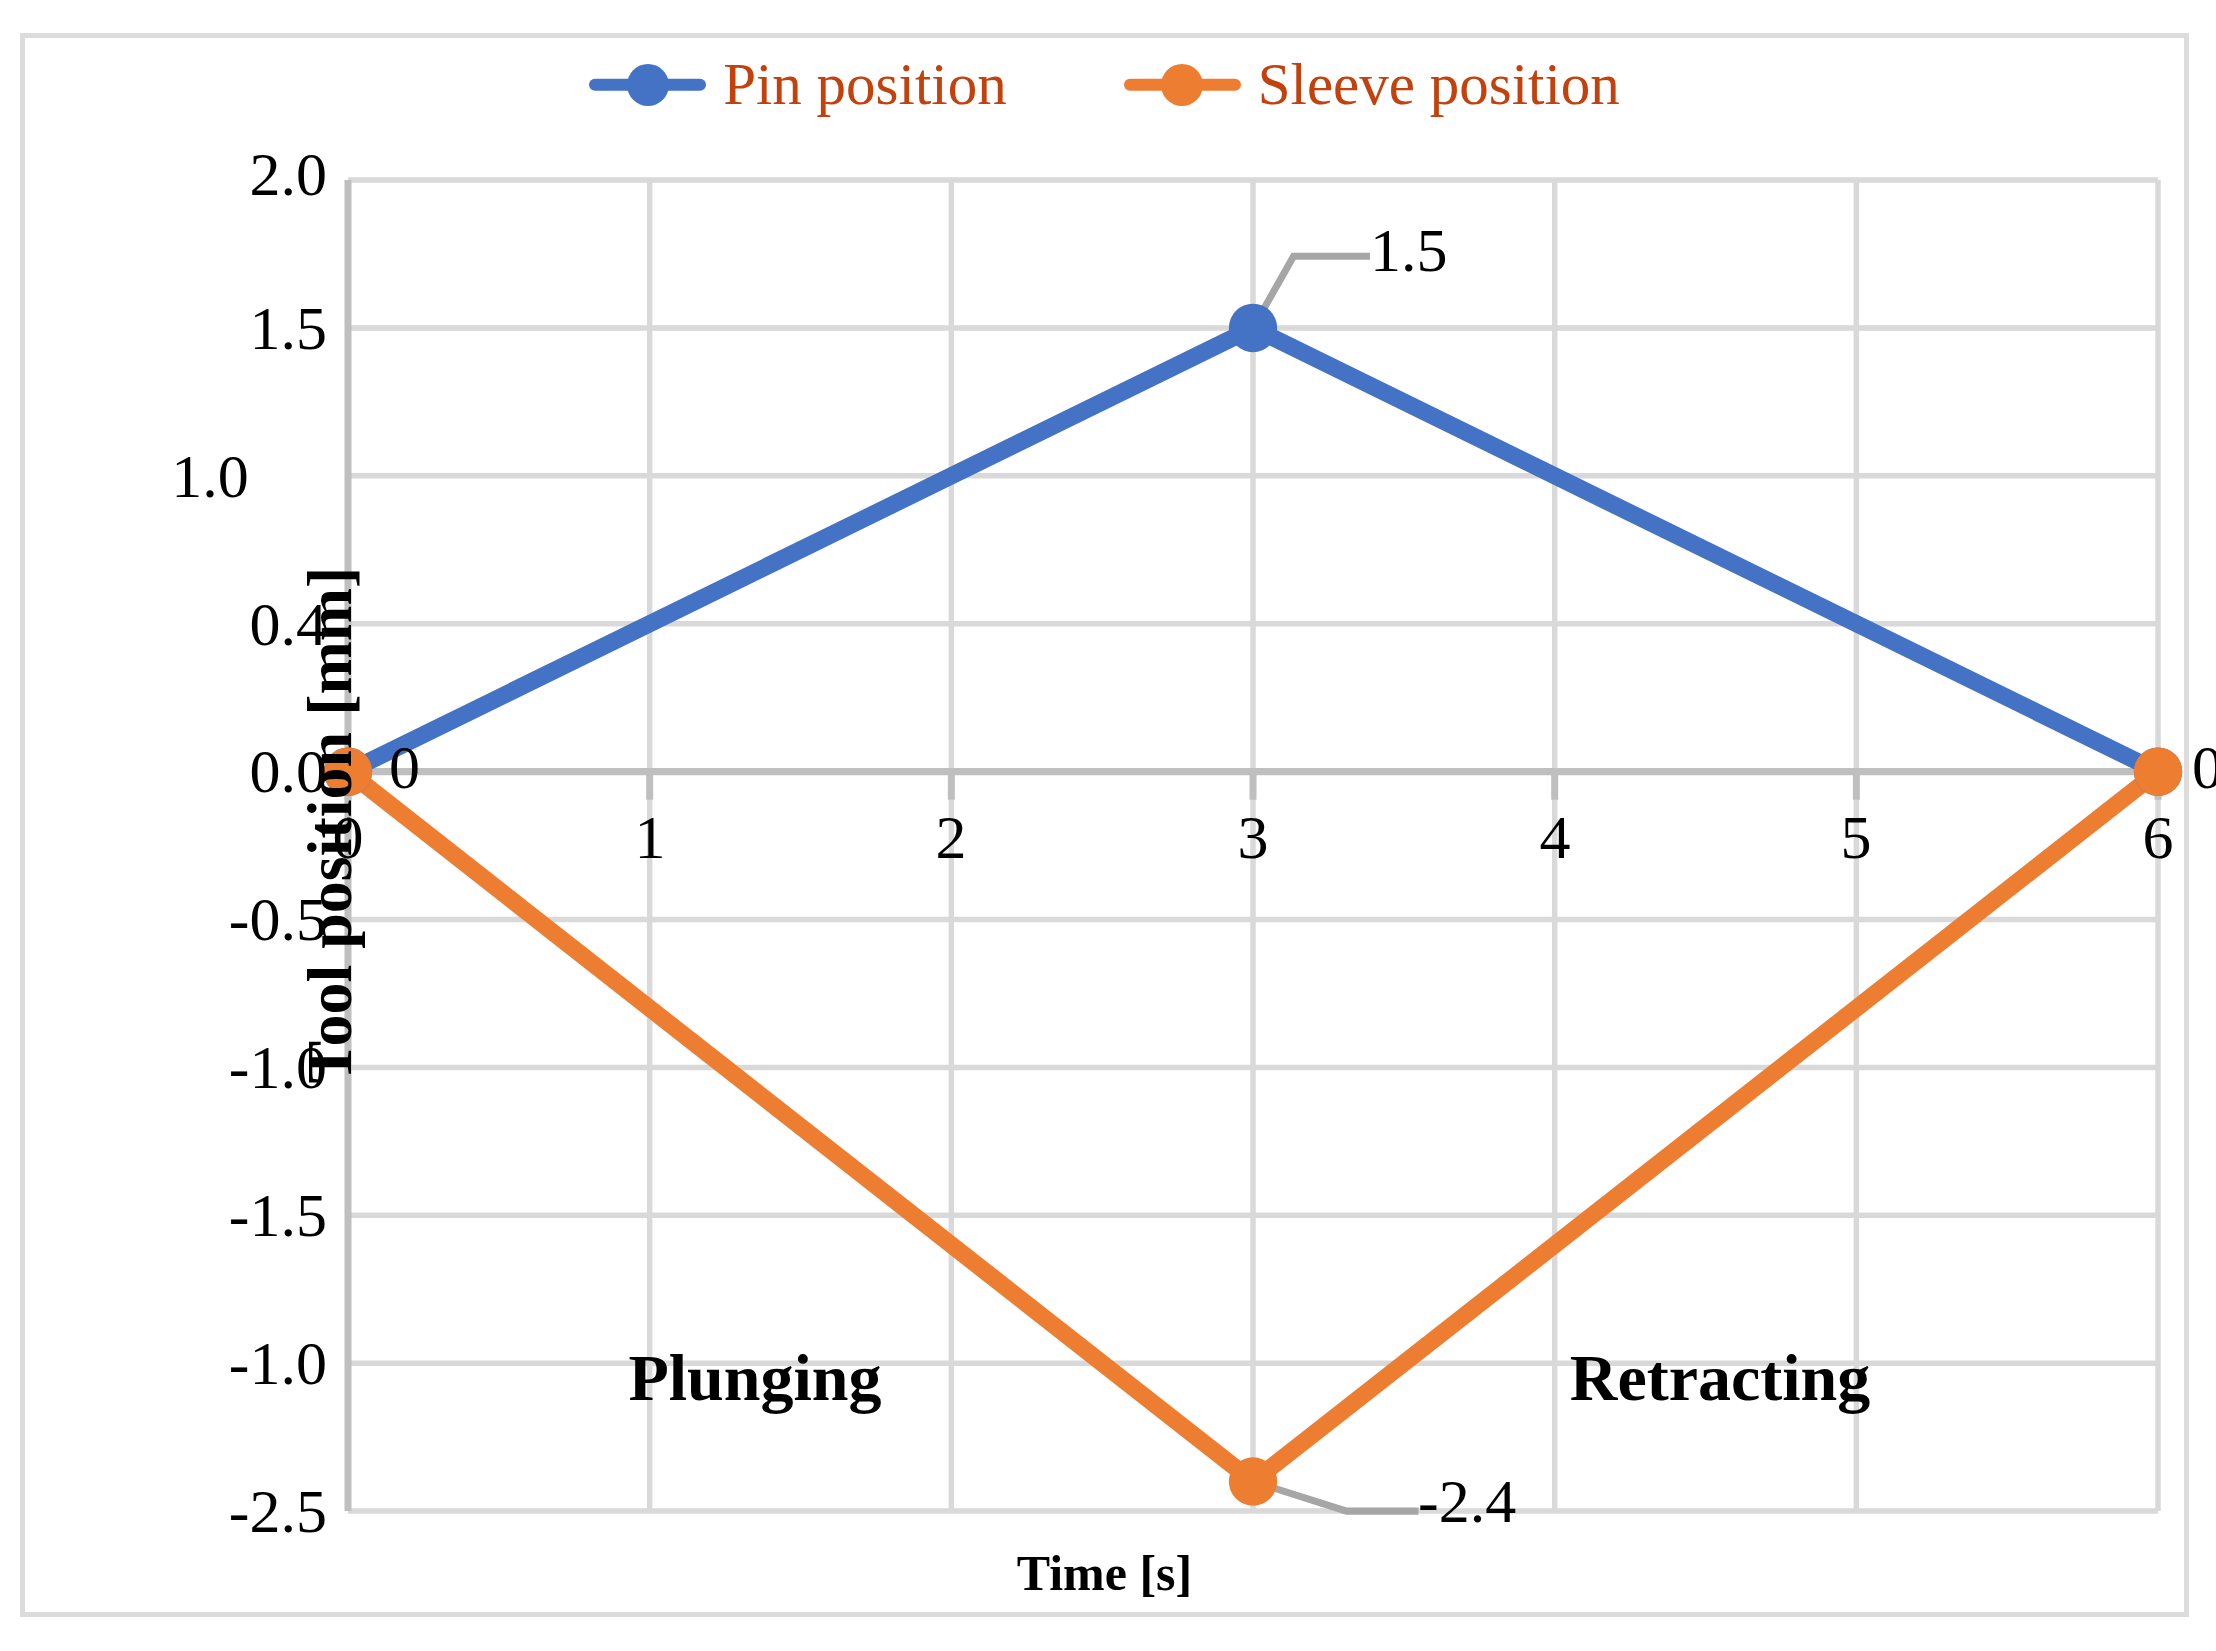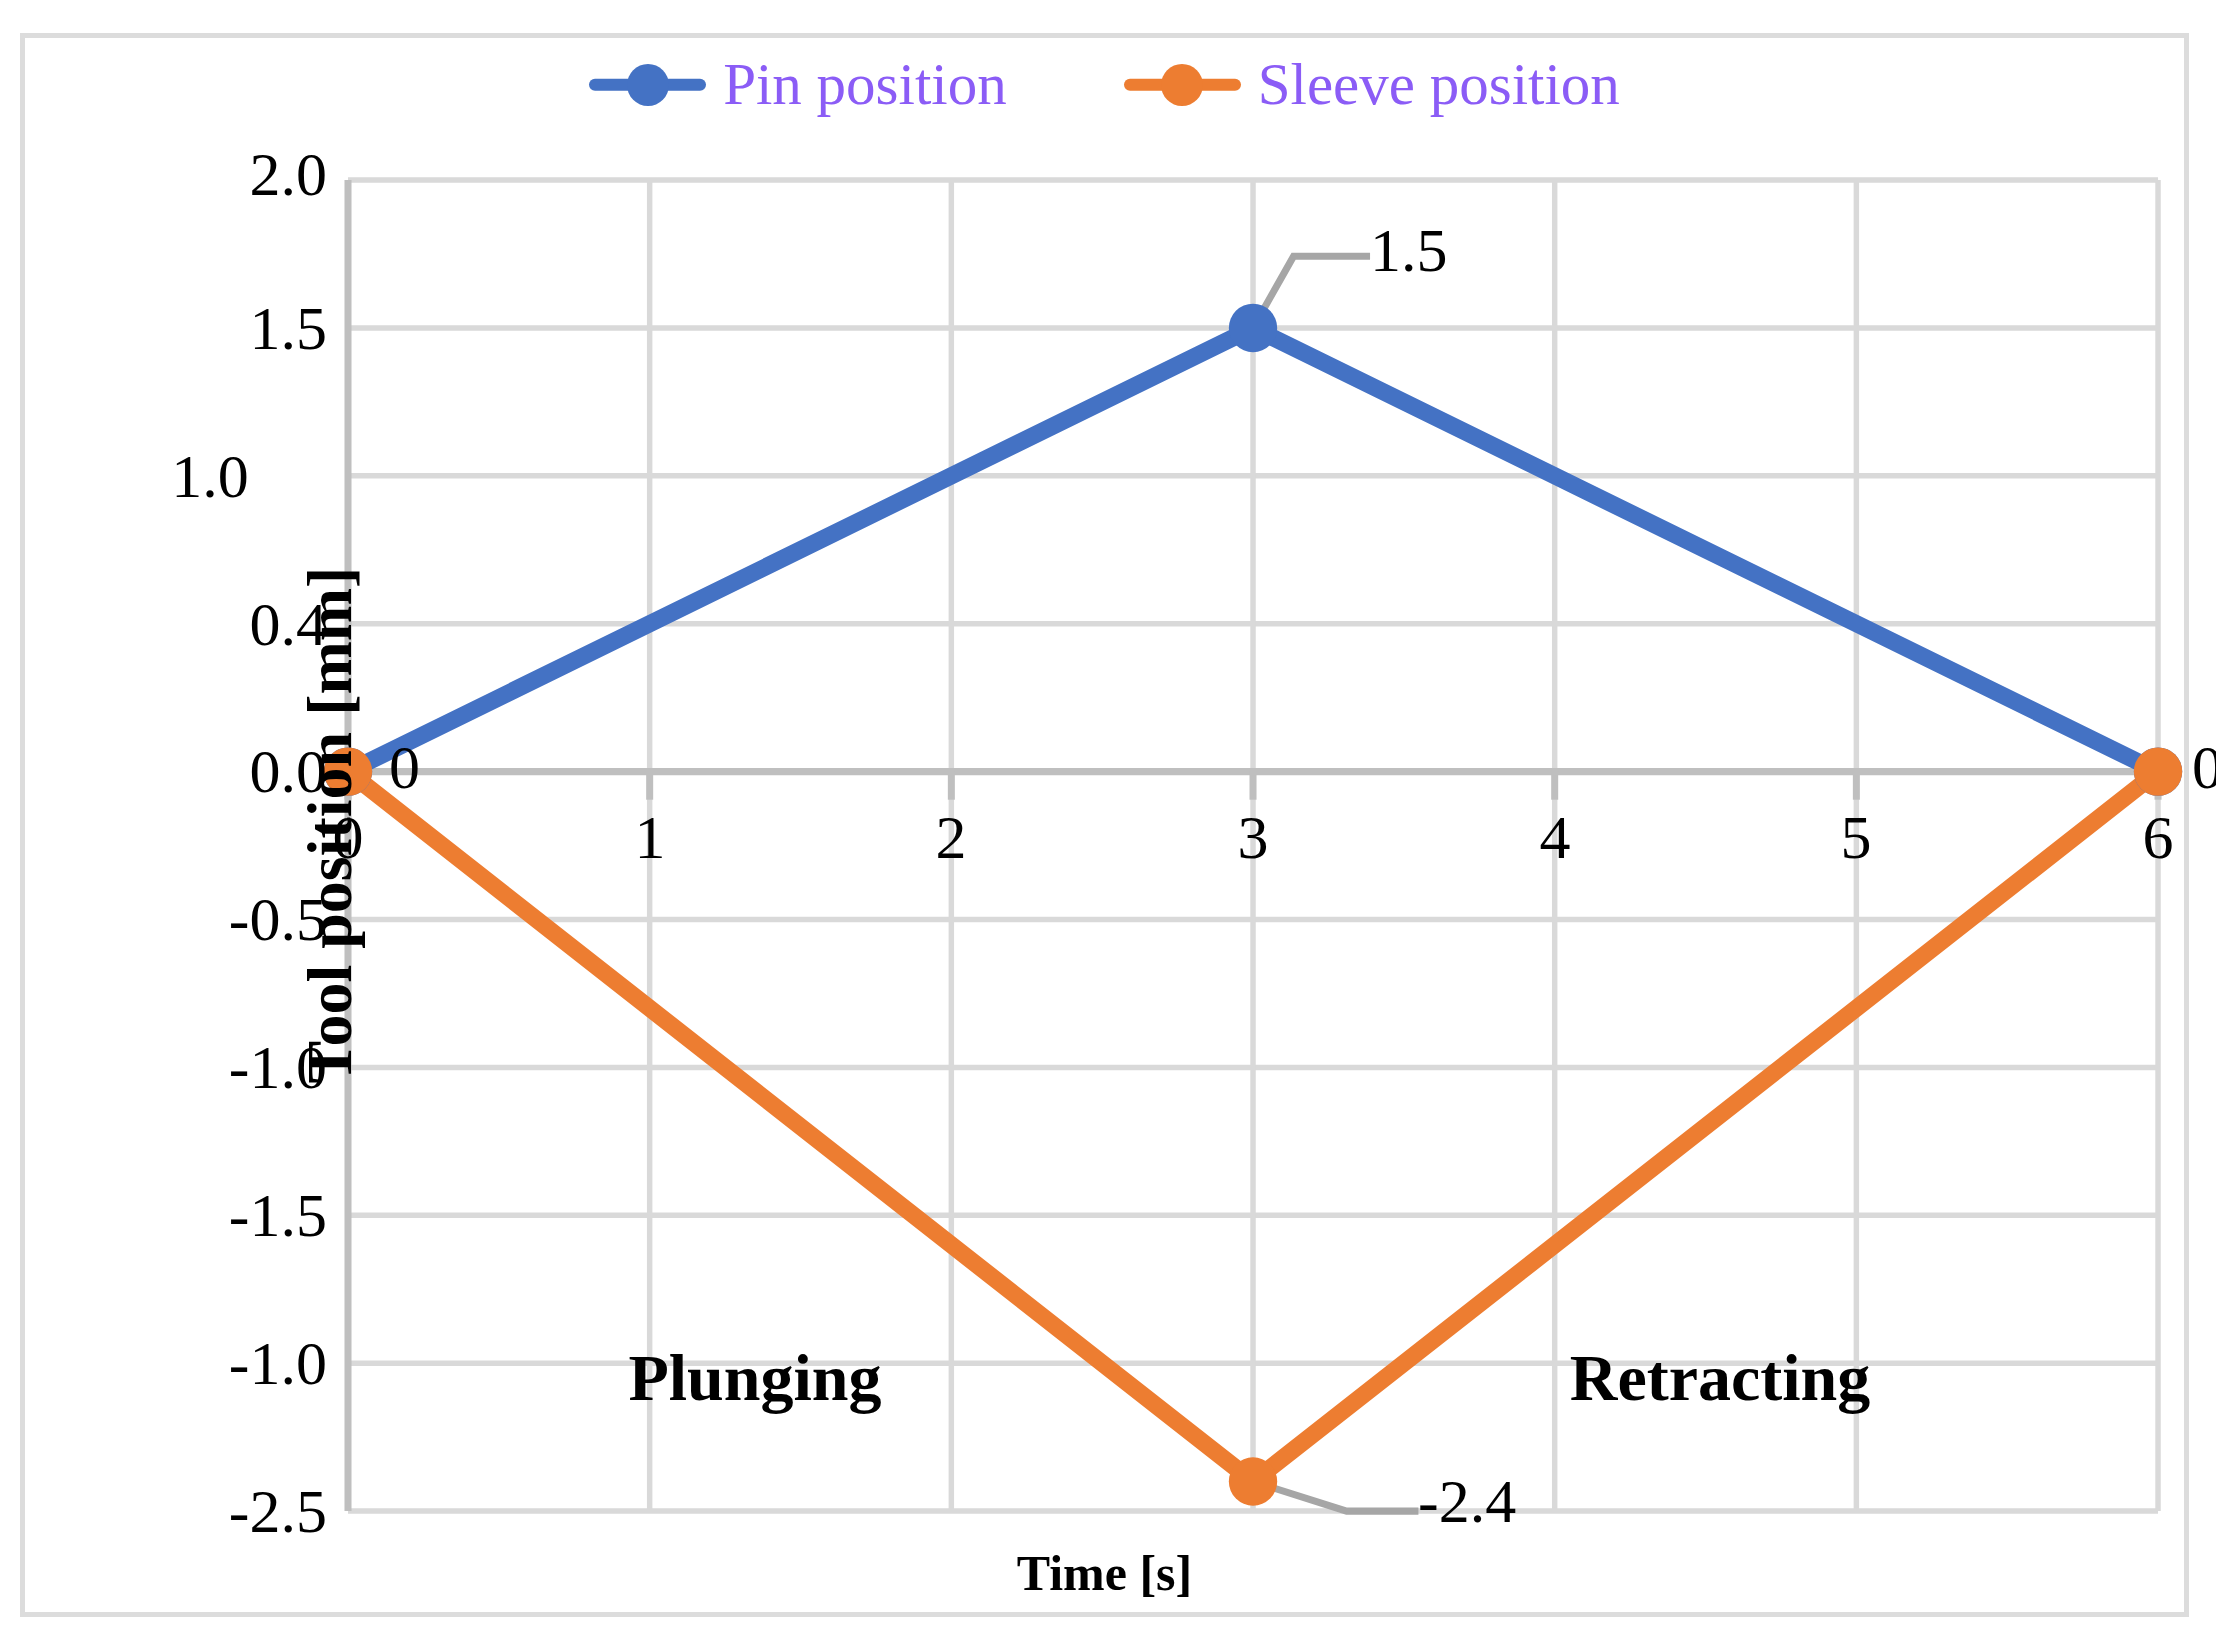--- a/index.html
+++ b/index.html
@@ -66,21 +66,21 @@
     left: 50%;
     top: 50%;
     transform: translate(-50%, -50%);
     width: 42px;
     height: 42px;
     border-radius: 50%;
   }
   .legend-label {
     font-size: 59px;
     line-height: 1;
-    color: #8b5cf6;
+    color: #c2410c;
     white-space: nowrap;
   }
 
   
   #plot-wrap {
     position: absolute;
     left: 0;
     top: 0;
     width: 100%;
     height: 100%;

